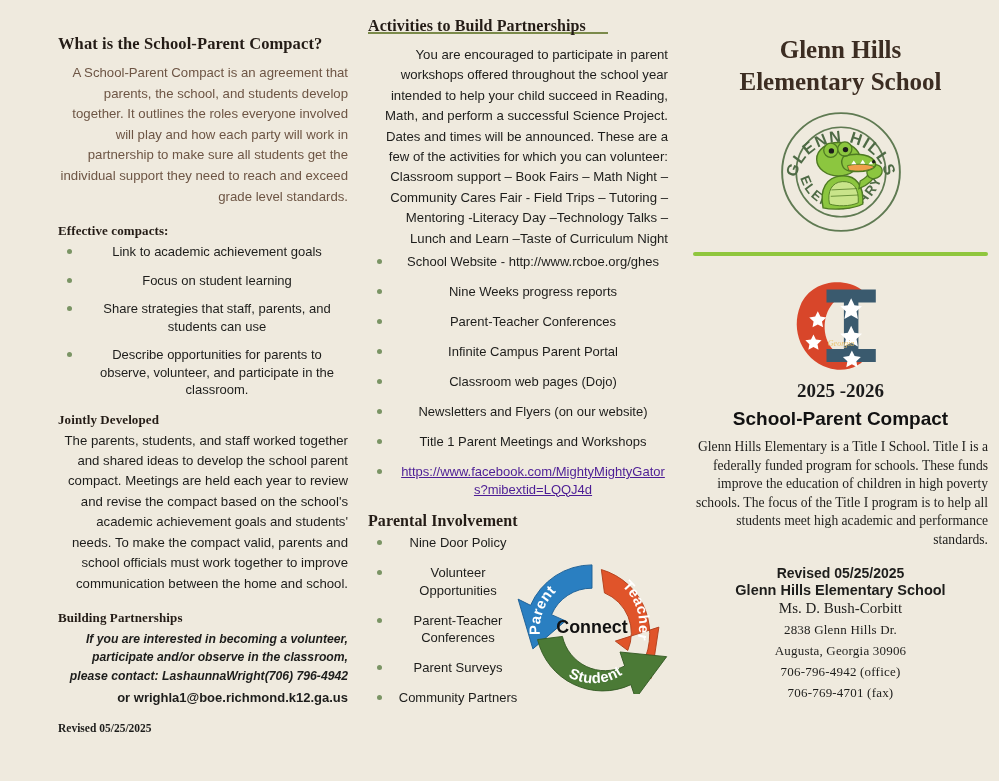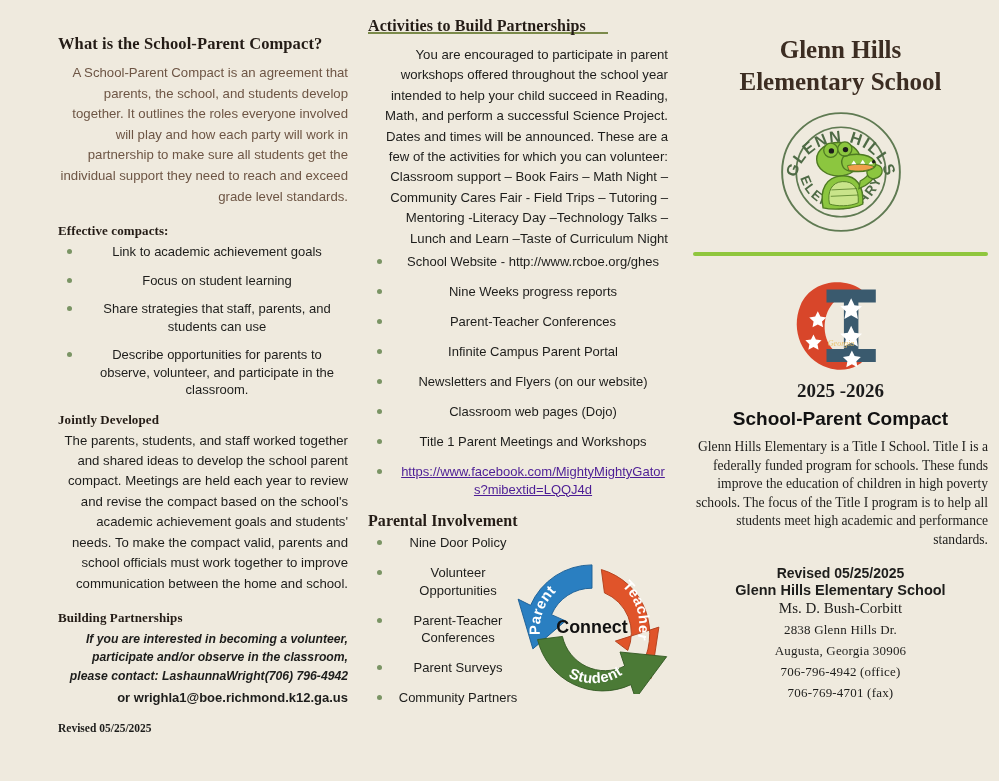--- a/index.html
+++ b/index.html
@@ -254,22 +254,22 @@
     <div class="h-serif h1-left" style="margin-top:17px;margin-bottom:10px;font-size:16px;">Activities to Build Partnerships</div>
 
     <p class="body-txt">You are encouraged to participate in parent workshops offered throughout the school year intended to help your child succeed in Reading, Math, and perform a successful Science Project. Dates and times will be announced. These are a few of the activities for which you can volunteer: Classroom support – Book Fairs – Math Night – Community Cares Fair - Field Trips – Tutoring – Mentoring -Literacy Day –Technology Talks – Lunch and Learn –Taste of Curriculum Night</p>
 
 
     <ul class="blist mid">
       <li>School Website - http://www.rcboe.org/ghes</li>
       <li>Nine Weeks progress reports</li>
       <li>Parent-Teacher Conferences</li>
       <li>Infinite Campus Parent Portal</li>
+      <li>Classroom web pages (Dojo)</li>
       <li>Newsletters and Flyers (on our website)</li>
-      <li>Classroom web pages (Dojo)</li>
       <li>Title 1 Parent Meetings and Workshops</li>
       <li>
         <a class="link" href="#">https://www.facebook.com/MightyMightyGators?mibextid=LQQJ4d</a>
       </li>
     </ul>
 
     <div class="pi-row">
       <div class="h-serif h2" style="margin-top:14px;font-size:16px;">Parental Involvement</div>
 
       <ul class="blist mid" style="width:150px;">

